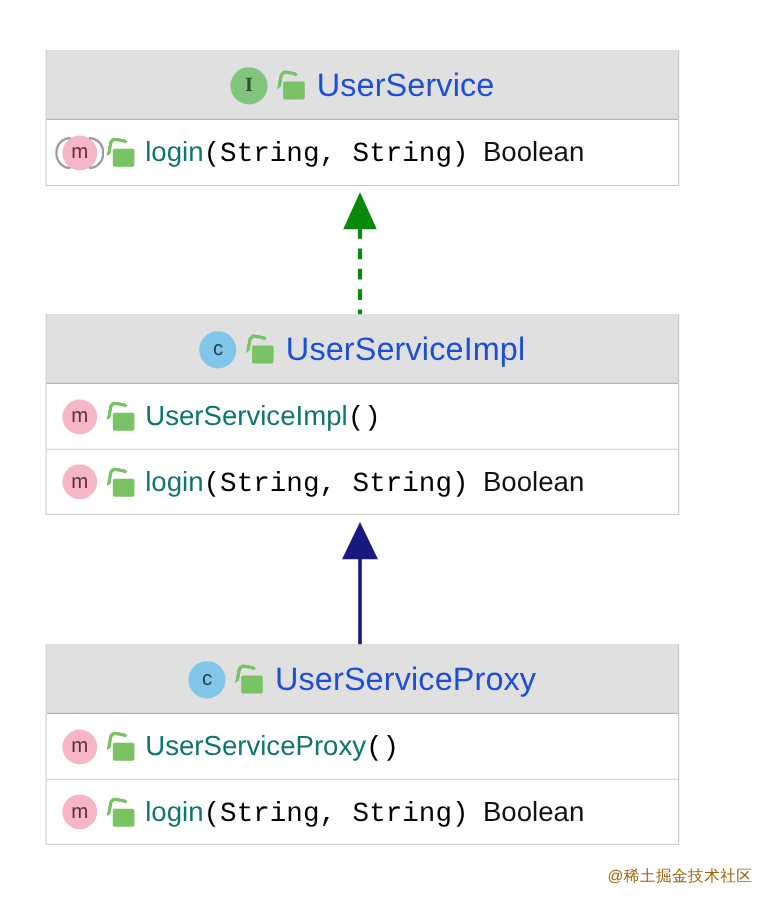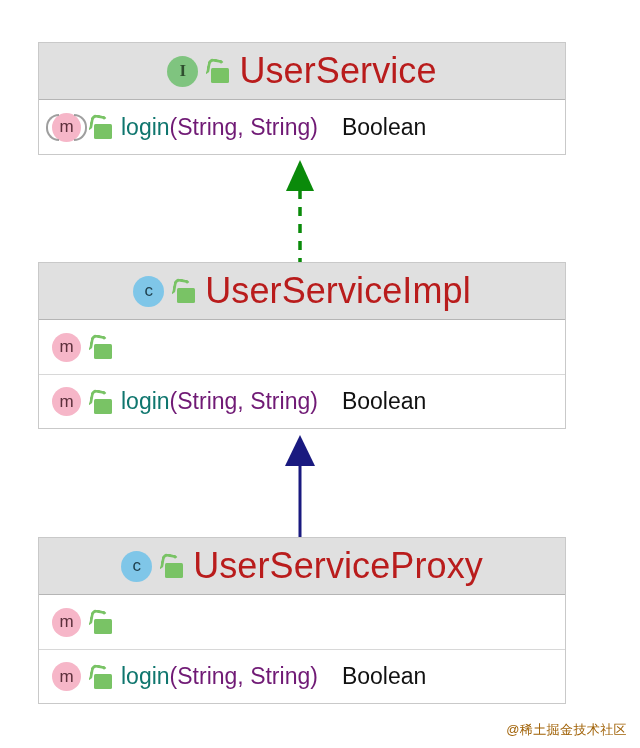--- a/index.html
+++ b/index.html
@@ -35,22 +35,22 @@
   .uml-header {
     height: 57px;
     background: #e0e0e0;
     border-bottom: 1px solid #b5b5b5;
     display: flex;
     align-items: center;
     justify-content: center;
     box-sizing: border-box;
   }
   .uml-header-title {
-    font-size: 36px;
-    color: #b91c1c;
+    font-size: 27px;
+    color: #1d4ed8;
     letter-spacing: 0.1px;
     margin-left: 10px;
     white-space: nowrap;
   }
 
   .uml-row {
     height: 54px;
     display: flex;
     align-items: center;
     box-sizing: border-box;
@@ -63,25 +63,26 @@
   .uml-row-text {
     font-size: 23px;
     color: #111111;
     margin-left: 9px;
     white-space: nowrap;
   }
   .mname {
     color: #0f766e;
   }
   .msig {
-    color: #701a75;
+    color: #000000;
+    font-family: Liberation Mono, monospace;
   }
   .mret {
     color: #111111;
-    margin-left: 24px;
+    margin-left: 12px;
   }
 
   
   .badge {
     position: relative;
     width: 31px;
     height: 31px;
     flex: 0 0 31px;
     border-radius: 50%;
     display: flex;
@@ -217,20 +218,21 @@
       </span>
       <span class="uml-header-title">UserServiceImpl</span>
     </div>
 
     <div class="uml-row">
       <span class="badge badge-m">m</span>
       <span class="lock">
         <span class="lock-shackle"></span>
         <span class="lock-body"></span>
       </span>
+      <span class="uml-row-text"><span class="mname">UserServiceImpl</span><span class="msig">()</span></span>
     </div>
 
     <div class="uml-row">
       <span class="badge badge-m">m</span>
       <span class="lock">
         <span class="lock-shackle"></span>
         <span class="lock-body"></span>
       </span>
       <span class="uml-row-text"><span class="mname">login</span><span class="msig">(String, String)</span><span class="mret">Boolean</span></span>
     </div>
@@ -250,20 +252,21 @@
       </span>
       <span class="uml-header-title">UserServiceProxy</span>
     </div>
 
     <div class="uml-row">
       <span class="badge badge-m">m</span>
       <span class="lock">
         <span class="lock-shackle"></span>
         <span class="lock-body"></span>
       </span>
+      <span class="uml-row-text"><span class="mname">UserServiceProxy</span><span class="msig">()</span></span>
     </div>
 
     <div class="uml-row">
       <span class="badge badge-m">m</span>
       <span class="lock">
         <span class="lock-shackle"></span>
         <span class="lock-body"></span>
       </span>
       <span class="uml-row-text"><span class="mname">login</span><span class="msig">(String, String)</span><span class="mret">Boolean</span></span>
     </div>

